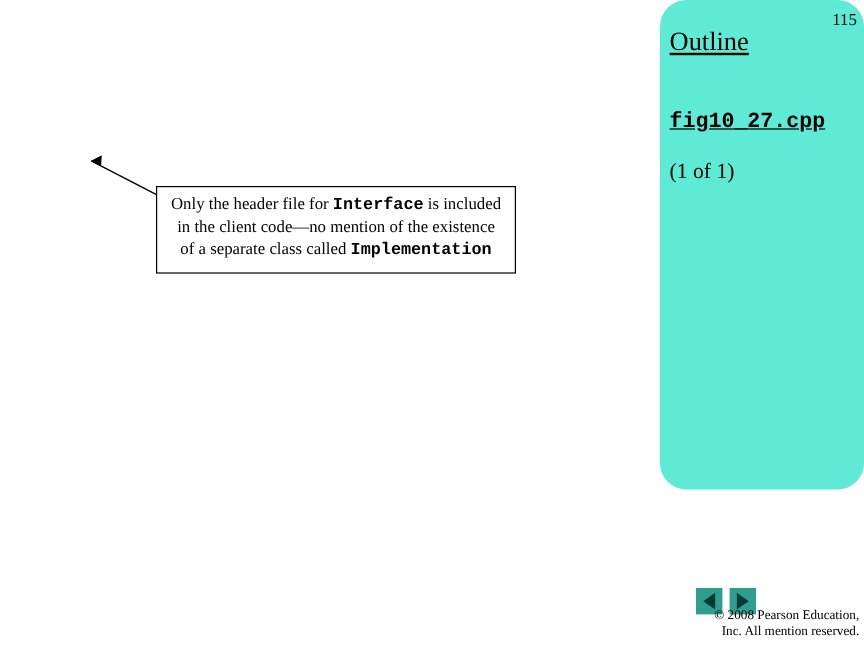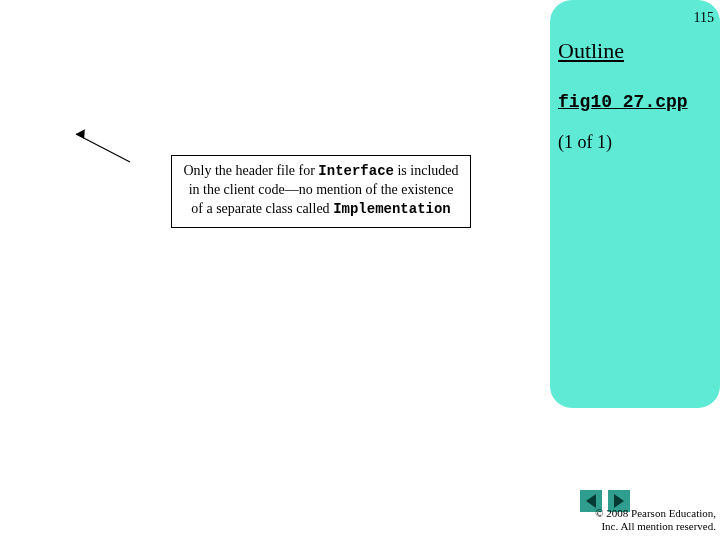--- a/index.html
+++ b/index.html
@@ -27,21 +27,20 @@
     font-size: 14px;
     color: #000;
   }
   .outline {
     position: absolute;
     top: 22px;
     left: 8px;
     font-size: 22px;
     color: #000;
     text-decoration: underline;
-    margin-top: 16px;
   }
   .file-label {
     position: absolute;
     top: 92px;
     left: 8px;
     font-family: "Courier New", Courier, monospace;
     font-weight: bold;
     font-size: 18px;
     color: #000;
     text-decoration: underline;
@@ -58,21 +57,20 @@
     top: 155px;
     left: 130px;
     width: 300px;
     border: 1.5px solid #000;
     background: #fff;
     padding: 6px 10px 8px 10px;
     text-align: center;
     font-size: 14px;
     line-height: 1.35;
     color: #000;
-    margin-left: 41px;
   }
   .callout .mono {
     font-family: "Courier New", Courier, monospace;
     font-weight: bold;
   }
   .arrow-svg {
     position: absolute;
     top: 128px;
     left: 70px;
     width: 70px;

